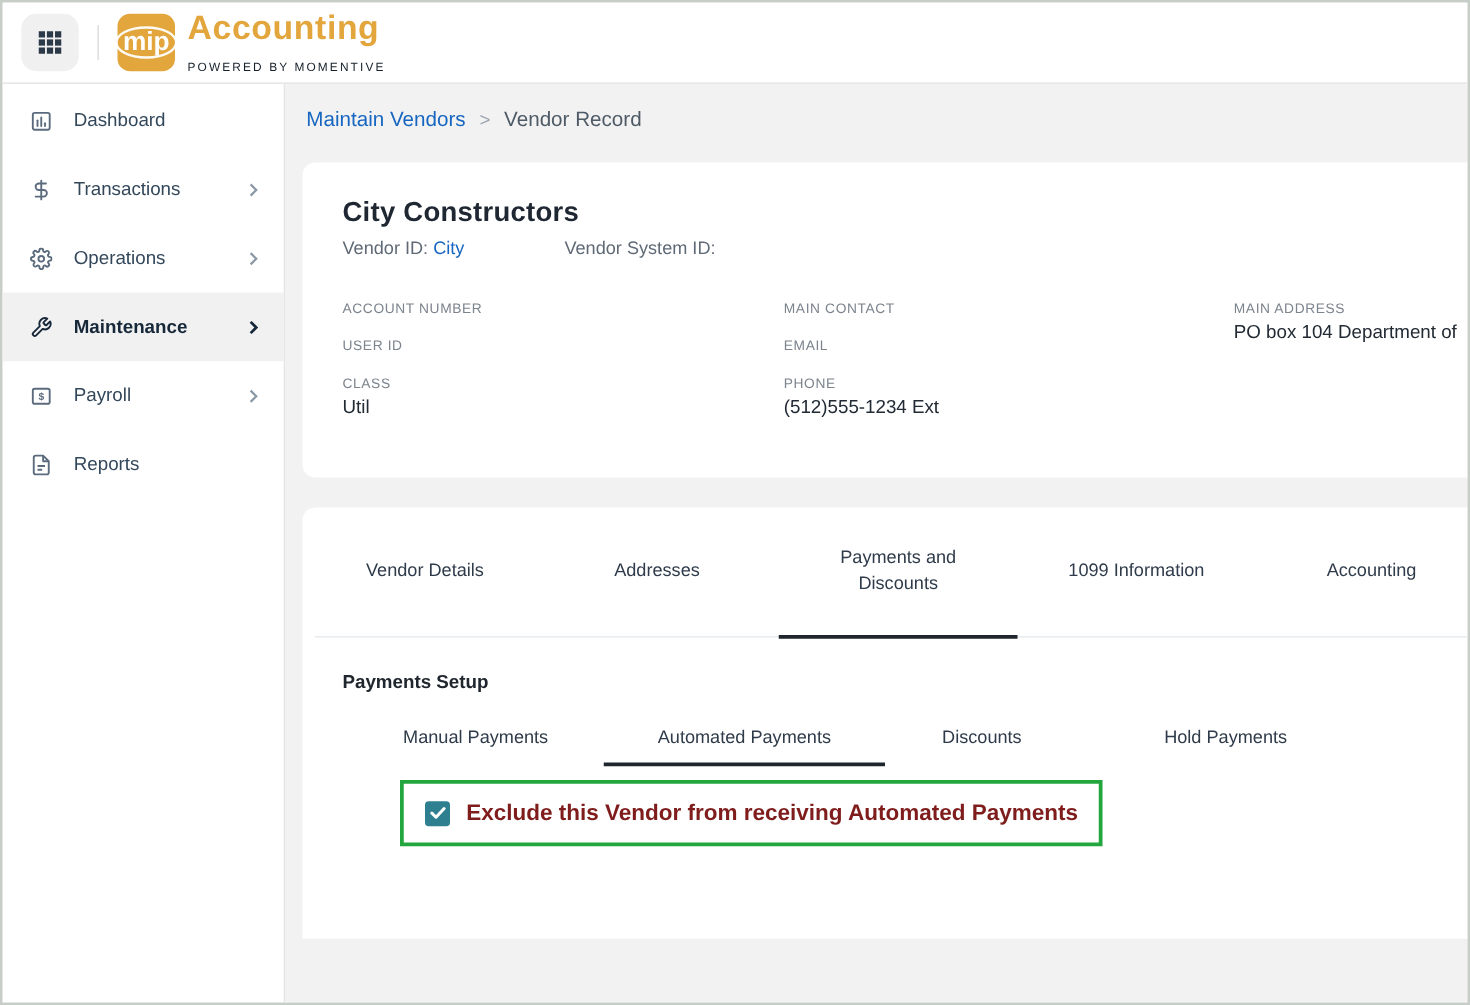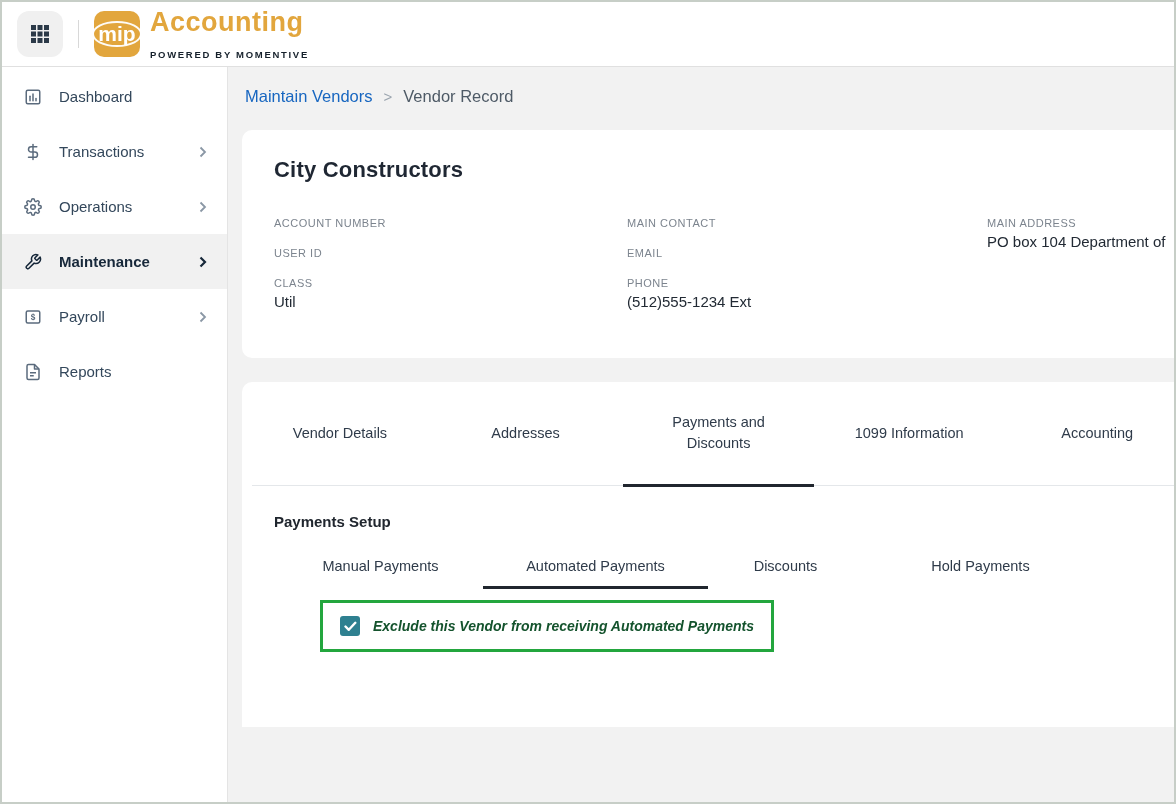--- a/index.html
+++ b/index.html
@@ -22,21 +22,21 @@
   .mip-badge {
     width: 46px; height: 46px; border-radius: 10px; background: var(--gold, #e2a63d);
     display: flex; align-items: center; justify-content: center;
   }
   .mip-ellipse {
     border: 2px solid rgba(255,255,255,.95); border-radius: 50%;
     padding: 4px 4px; color: #fff; font-size: 21px; line-height: 14px; font-weight: bold;
   }
   .brand-text { margin-left: 10px; display: flex; flex-direction: column; }
   .brand-name { color: var(--gold, #e2a63d); font-size: 27px; font-weight: bold; line-height: 27px; letter-spacing: .5px; }
-  .brand-tagline { font-size: 9.5px; letter-spacing: 1.7px; color: #15202b; font-weight: bold; margin-top: 13px; }
+  .brand-tagline { font-size: 9.5px; letter-spacing: 1.7px; color: #15202b; font-weight: normal; margin-top: 13px; }
   
   .sidebar {
     position: absolute; top: 65px; left: 0; bottom: 0; width: 226px;
     background: #fff; border-right: 1px solid #e4e4e4; padding-top: 2px; z-index: 4;
   }
   .nav-item {
     height: 55px; display: flex; align-items: center;
     padding: 0 20px 0 22px; color: #33475b; font-size: 15px; cursor: pointer;
   }
   .nav-icon { width: 22px; margin-right: 13px; color: #5b6b7d; display: flex; align-items: center; }
@@ -87,21 +87,21 @@
   .highlight-box {
     display: inline-flex; align-items: center;
     border: 3px solid var(--green, #23a63e); margin: 11px 0 0 78px;
     padding: 13px 17px; background: #fff;
   }
   .checkbox {
     width: 20px; height: 20px; border-radius: 3px; background: var(--teal, #2e8090);
     display: flex; align-items: center; justify-content: center; margin-right: 13px;
     cursor: pointer; flex: none;
   }
-  .cb-label { font-size: 14px; font-weight: bold; color: #14532d; white-space: nowrap; cursor: pointer; font-style: italic; }
+  .cb-label { font-size: 18px; font-weight: bold; color: #7f1d1d; white-space: nowrap; cursor: pointer; }
   svg { display: block; }
 </style>
 </head>
 <body>
 
 <div class="window">
 
   <header class="topbar">
     <div class="grid-btn">
       <svg width="22" height="22" viewBox="0 0 22 22" fill="#2b3948">
@@ -216,20 +216,27 @@
   <main class="main">
 
     <div class="breadcrumb">
       <a class="bc-link">Maintain Vendors</a>
       <span class="bc-sep">&gt;</span>
       <span class="bc-current">Vendor Record</span>
     </div>
 
     <section class="card card-vendor">
       <h1 class="v-title">City Constructors</h1>
+      <div class="v-idrow">
+        <span class="v-idwrap">
+          <span>Vendor ID:</span>
+          <a class="v-idlink">City</a>
+        </span>
+        <span>Vendor System ID:</span>
+      </div>
 
       <div class="fields">
         <div class="fcol1">
           <div class="field">
             <div class="flabel">ACCOUNT NUMBER</div>
 
           </div>
           <div class="field">
             <div class="flabel">USER ID</div>
 

